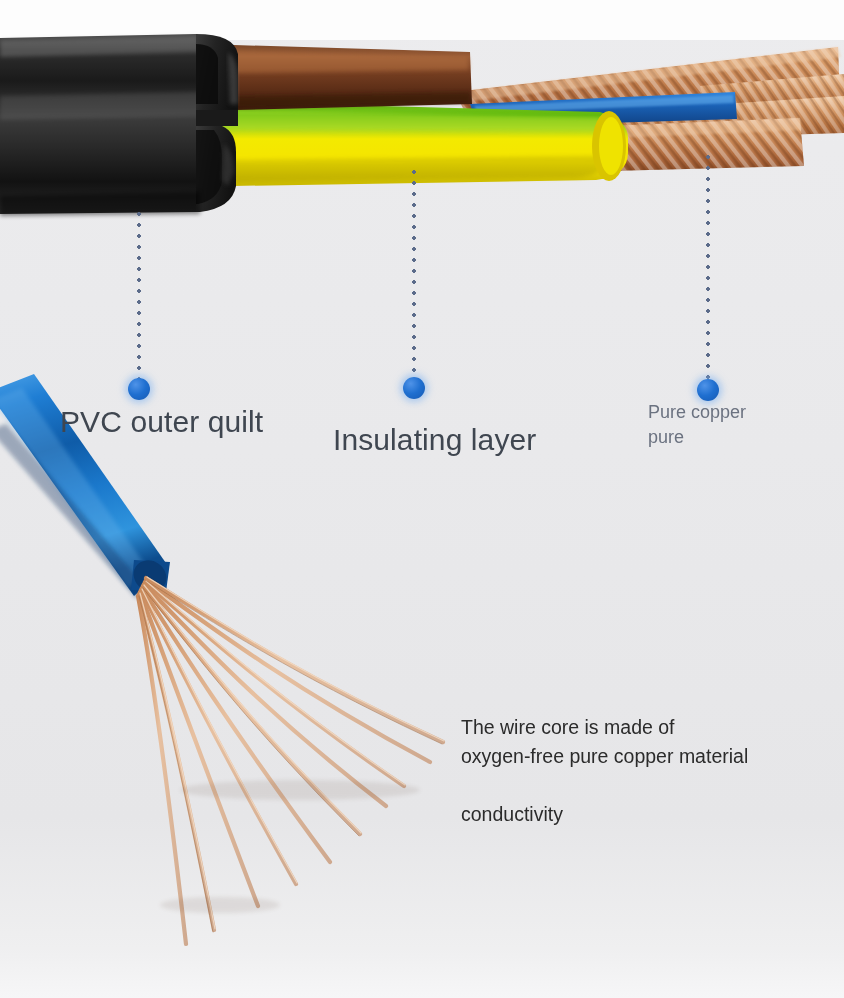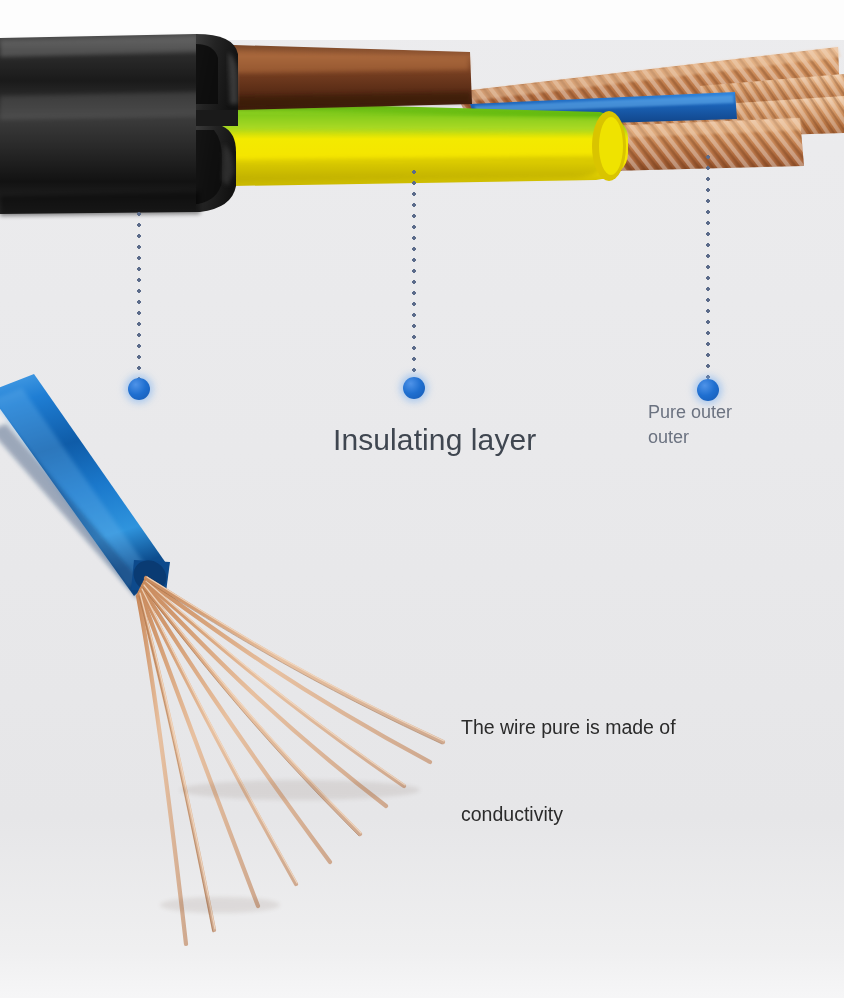--- a/index.html
+++ b/index.html
@@ -265,32 +265,33 @@
     </g>
 
     <g opacity="0.10" fill="#5a4030" filter="url(#fSoft)">
       <ellipse cx="300" cy="790" rx="120" ry="10"></ellipse>
       <ellipse cx="220" cy="905" rx="60" ry="8"></ellipse>
     </g>
   </svg>
 
   <div class="leader" style="left:137px; top:212px; height:170px;"></div>
   <div class="leader-dot" style="left:128px; top:378px;"></div>
+  <div class="label-big" style="left:60px; top:405px;">PVC outer quilt</div>
 
   <div class="leader" style="left:412px; top:170px; height:211px;"></div>
   <div class="leader-dot" style="left:403px; top:377px;"></div>
   <div class="label-big" style="left:333px; top:423px;">Insulating layer</div>
 
   <div class="leader" style="left:706px; top:155px; height:227px;"></div>
   <div class="leader-dot" style="left:697px; top:379px;"></div>
   <div class="label-small" style="left:648px; top:400px;">
-    <span>Pure outer</span><br>
-    <span>outer</span>
+    <span>Pure copper</span><br>
+    <span>pure</span>
   </div>
 
   <div class="body-note" style="left:461px; top:713px;">
-    <span>The wire pure is made of</span><br>
-    <br>
+    <span>The wire core is made of</span><br>
+    <span>oxygen-free pure copper material</span><br>
     <br>
     <span>conductivity</span>
   </div>
 
 </div>
 
 </body></html>

